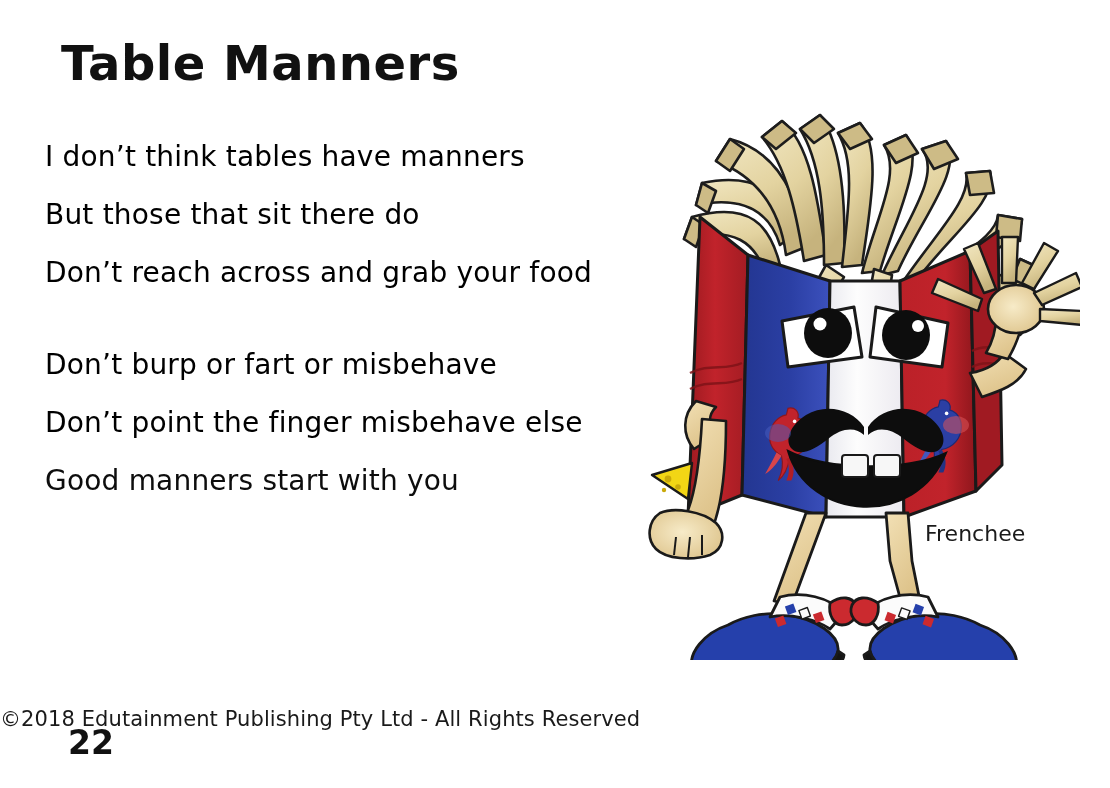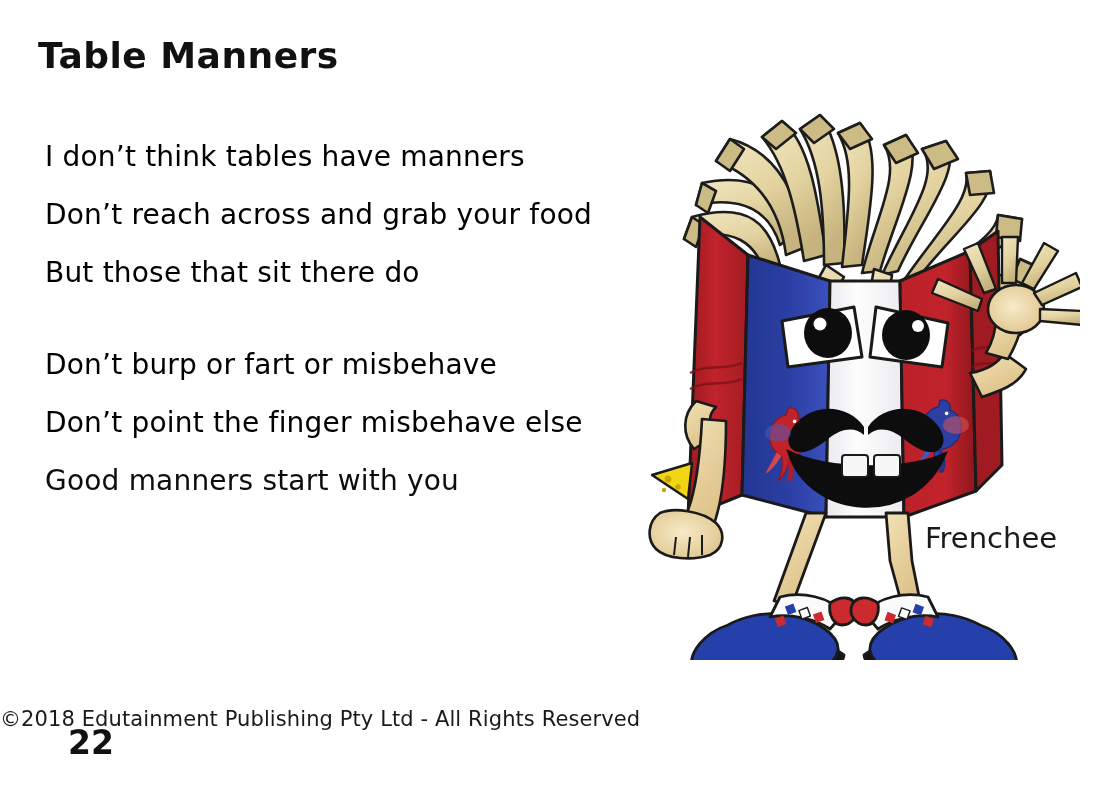--- a/index.html
+++ b/index.html
@@ -15,25 +15,25 @@
     position: relative;
     width: 1110px;
     height: 788px;
     background: #ffffff;
     overflow: hidden;
   }
 
   
   .page-title {
     position: absolute;
-    left: 38px;
+    left: 61px;
     top: 35px;
     font-family: "DejaVu Sans", sans-serif;
     font-weight: bold;
-    font-size: 36px;
+    font-size: 48px;
     letter-spacing: 0.5px;
     color: #111111;
     white-space: nowrap;
   }
 
   
   .poem {
     position: absolute;
     left: 45px;
     top: 128px;
@@ -83,38 +83,38 @@
     width: 450px;
     height: 555px;
   }
   .character svg { display: block; width: 100%; height: 100%; }
 
   .character-name {
     position: absolute;
     left: 925px;
     top: 521px;
     font-family: "DejaVu Sans", sans-serif;
-    font-size: 29px;
+    font-size: 22px;
     color: #1a1a1a;
     white-space: nowrap;
   }
 </style>
 </head>
 <body>
 
 <div class="page">
 
   <div class="page-title">Table Manners</div>
 
   <div class="poem">
 
     <div class="stanza">
       <div class="poem-line">I don’t think tables have manners</div>
+      <div class="poem-line">But those that sit there do</div>
       <div class="poem-line">Don’t reach across and grab your food</div>
-      <div class="poem-line">But those that sit there do</div>
     </div>
 
     <div class="stanza">
       <div class="poem-line">Don’t burp or fart or misbehave</div>
       <div class="poem-line">Don’t point the finger misbehave else</div>
       <div class="poem-line bold">Good manners start with you</div>
     </div>
 
   </div>
 

